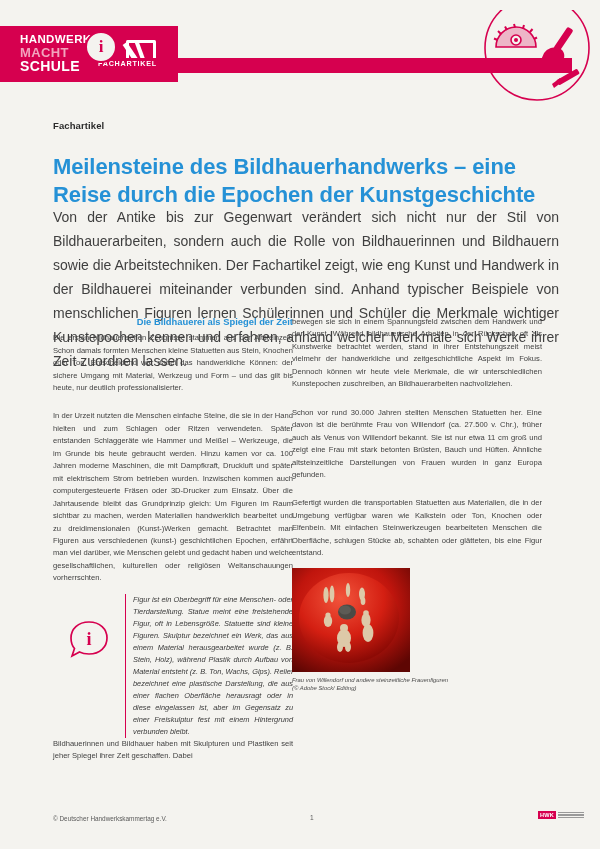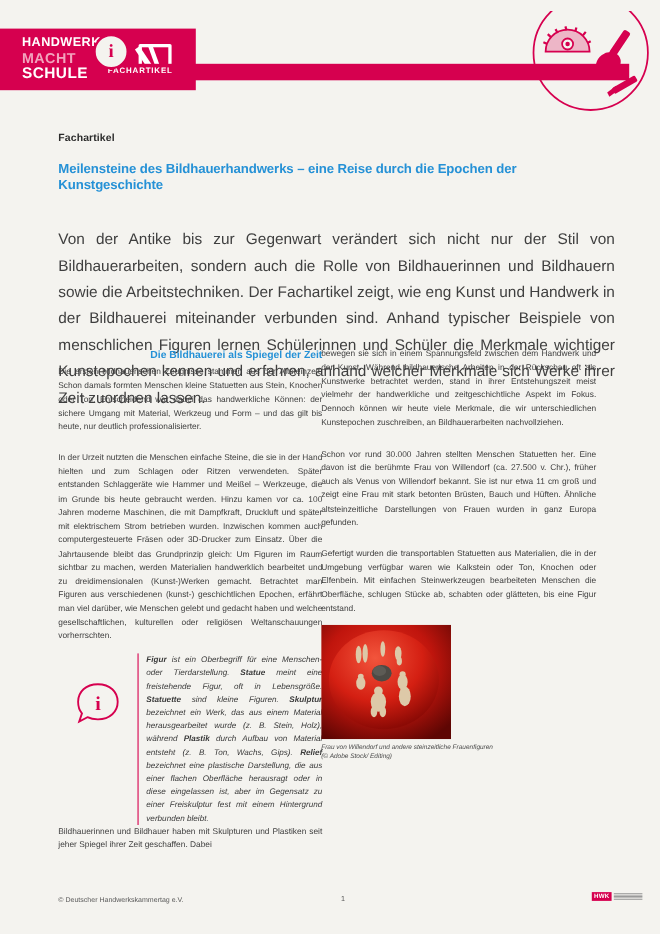--- a/index.html
+++ b/index.html
@@ -69,21 +69,21 @@
   .deco-svg{position:absolute;right:0;top:0;}
 
   
   .kicker{
     position:absolute;left:53px;top:120px;
     font-size:9.5px;font-weight:bold;color:#2b2b2b;
     letter-spacing:0.1px;
   }
   .title{
     position:absolute;left:53px;top:138px;width:505px;
-    font-size:12px;font-weight:bold;color:#2591d6;
+    font-size:22px;font-weight:bold;color:#2591d6;
     line-height:1.28;letter-spacing:-0.1px;
   }
 
   
   .intro{
     position:absolute;left:53px;top:205px;width:506px;
     font-size:14px;line-height:1.72;color:#3f3f3f;
     text-align:justify;
   }
 
@@ -116,21 +116,21 @@
     width:40px;height:38px;
   }
   .infobox .txt{
     border-left:1.6px solid #d6004f;
     padding-left:7px;
     font-style:italic;
     font-size:7.4px;line-height:1.62;
     text-align:justify;
     color:#3a3a3a;
   }
-  .infobox .txt b{font-weight:bold;font-style:italic;}
+  .infobox .txt b{font-weight:normal;font-style:italic;}
 
   .after-box{margin-top:9px;}
 
   
   figure.fig{margin:8px 0 0 0;}
   .fig-img{
     width:118px;height:104px;
     display:block;
   }
   figcaption{

